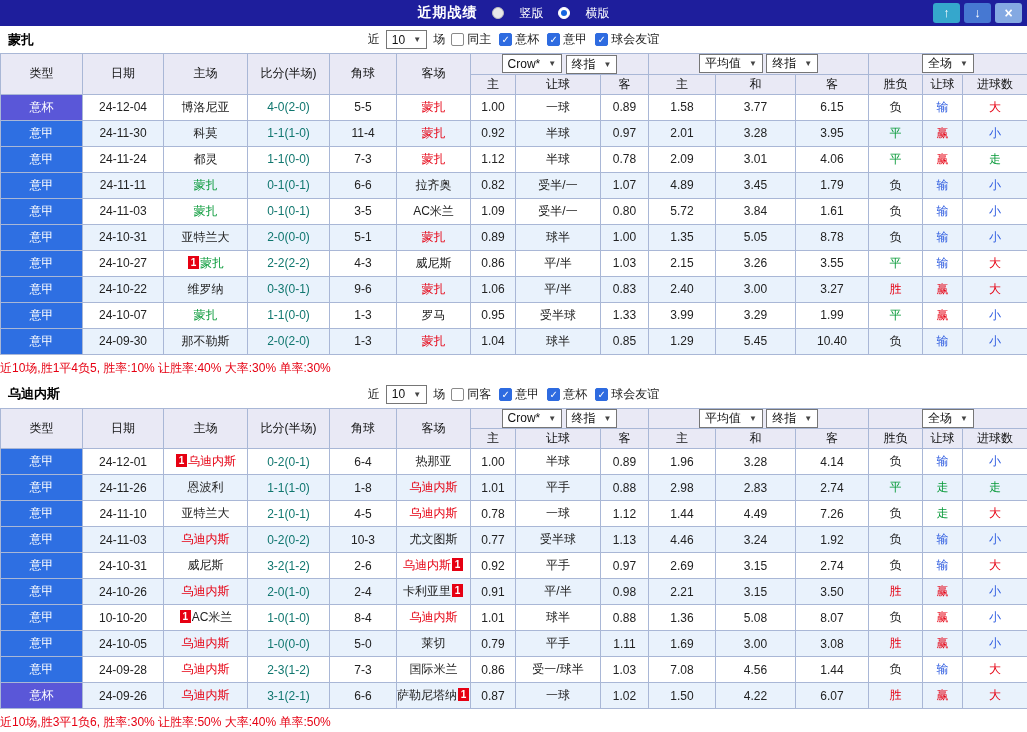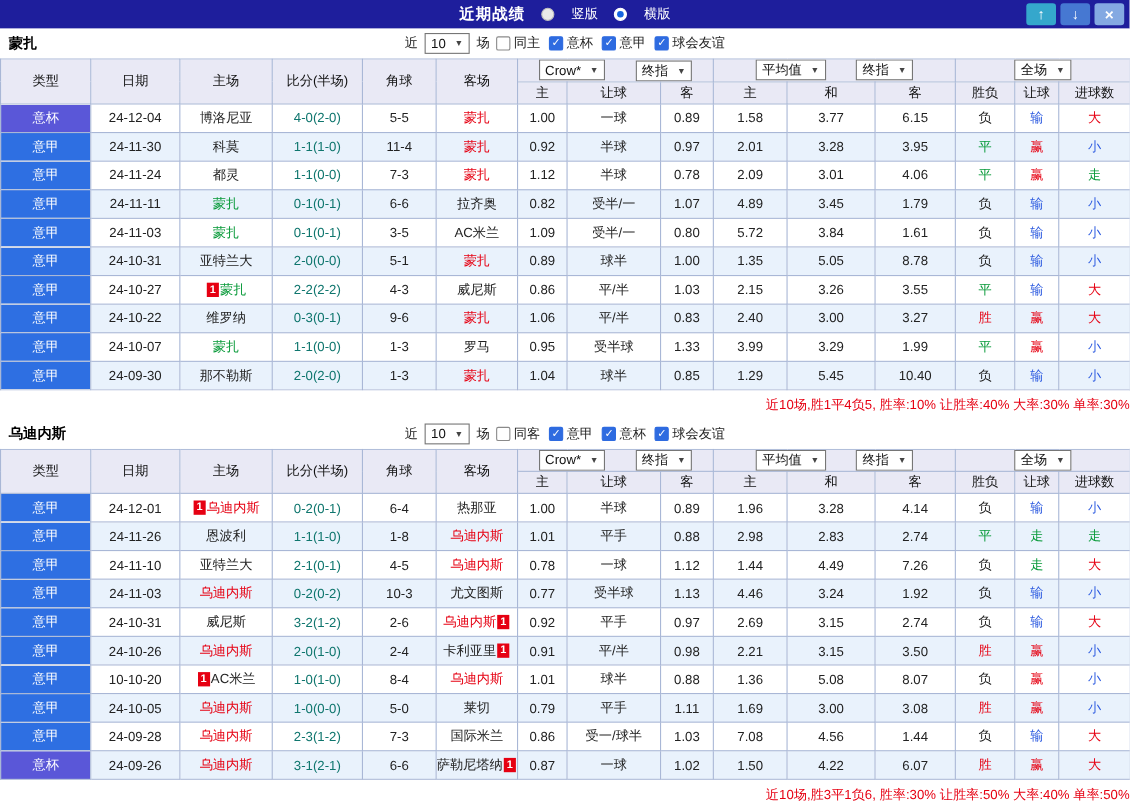--- a/index.html
+++ b/index.html
@@ -1,21 +1,21 @@
 <!DOCTYPE html>
 <html><head>
 <meta charset="utf-8">
 <style>
   *{box-sizing:border-box;margin:0;padding:0}
   html,body{width:1027px;height:732px}
   body{font:12px "Liberation Sans","DejaVu Sans",sans-serif;color:#222;background:#fff;overflow:hidden}
 
   
   .topbar{height:26px;background:#1e1e9c;display:flex;align-items:center;position:relative;color:#fff}
-  .topbar-center{flex:1;display:flex;justify-content:center;align-items:flex-start;gap:14px}
+  .topbar-center{flex:1;display:flex;justify-content:center;align-items:center;gap:14px}
   .topbar-title{font-weight:bold;font-size:14px;letter-spacing:1px}
   .radio-wrap{display:inline-flex;align-items:center;gap:16px;cursor:pointer}
   .radio{width:12px;height:12px;border-radius:50%;background:#e9e9e9;border:1px solid #bfbfbf;display:inline-block;position:relative}
   .radio.selected{background:#fff;border-color:#fff}
   .radio.selected::after{content:"";position:absolute;left:2px;top:2px;width:6px;height:6px;border-radius:50%;background:#1565e0}
   .topbar-buttons{position:absolute;right:5px;top:3px;display:flex;gap:4px}
   .tb-btn{width:27px;height:20px;border:none;border-radius:3px;color:#fff;font-size:13px;font-weight:bold;cursor:pointer;line-height:18px;padding:0}
   .tb-btn.up{background:#35a7cc}
   .tb-btn.down{background:#4678d2}
   .tb-btn.close{background:#84a9e2;font-size:14px}
@@ -30,38 +30,38 @@
 
   
   .select{display:inline-flex;align-items:center;gap:8px;border:1px solid #767676;background:#fff;height:19px;padding:0 5px;cursor:pointer;color:#111}
   .select .arr{font-size:8px;color:#444}
 
   
   table{border-collapse:collapse;width:1027px;table-layout:fixed}
   th,td{border:1px solid #a9b7d6;text-align:center;overflow:hidden;white-space:nowrap}
   thead th{background:#e9e9f5;font-weight:normal;height:20px;color:#111}
   thead th.dd-cell{padding:0;height:20px}
-  thead th.dd-cell .select{margin:0 12px}
+  thead th.dd-cell .select{margin:0 0}
   tbody td{height:26px;background:#fff}
   tr.alt td{background:#e9f2fc}
   td.type{color:#fff}
   td.type.lg{background:#2e6fe2}
   td.type.cup{background:#5a57d8}
   tr.alt td.type.lg{background:#2e6fe2}
   tr.alt td.type.cup{background:#5a57d8}
   .score{color:#0f766e}
   .c-red{color:#e60012}
   .c-green{color:#089a39}
   .c-blue{color:#2d5be0}
   .c-black{color:#222}
   .tn{cursor:pointer}
   .badge{display:inline-block;background:#e60012;color:#fff;font-size:10px;line-height:13px;width:11px;height:13px;vertical-align:1px;margin:0 1px;font-weight:bold}
 
   
-  .summary{height:26px;line-height:26px;text-align:right;color:#e60012;background:#fff}
+  .summary{height:26px;line-height:26px;text-align:left;color:#e60012;background:#fff}
 </style>
 </head>
 <body>
 
 <div class="topbar">
   <div class="topbar-center">
     <span class="topbar-title">近期战绩</span>
     <span class="radio-wrap">
       <span class="radio"></span>
       <span>竖版</span>

